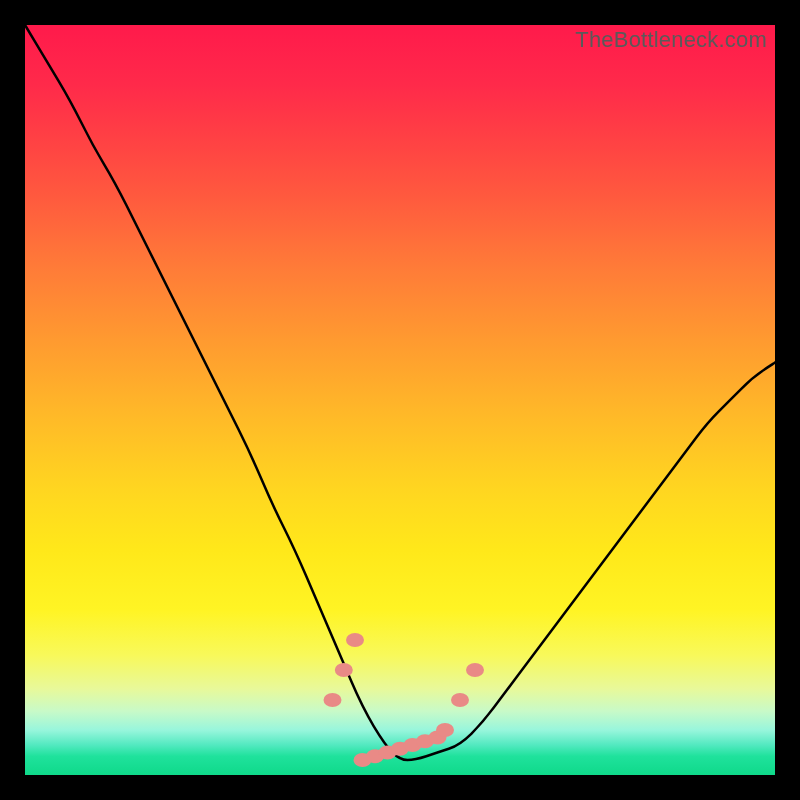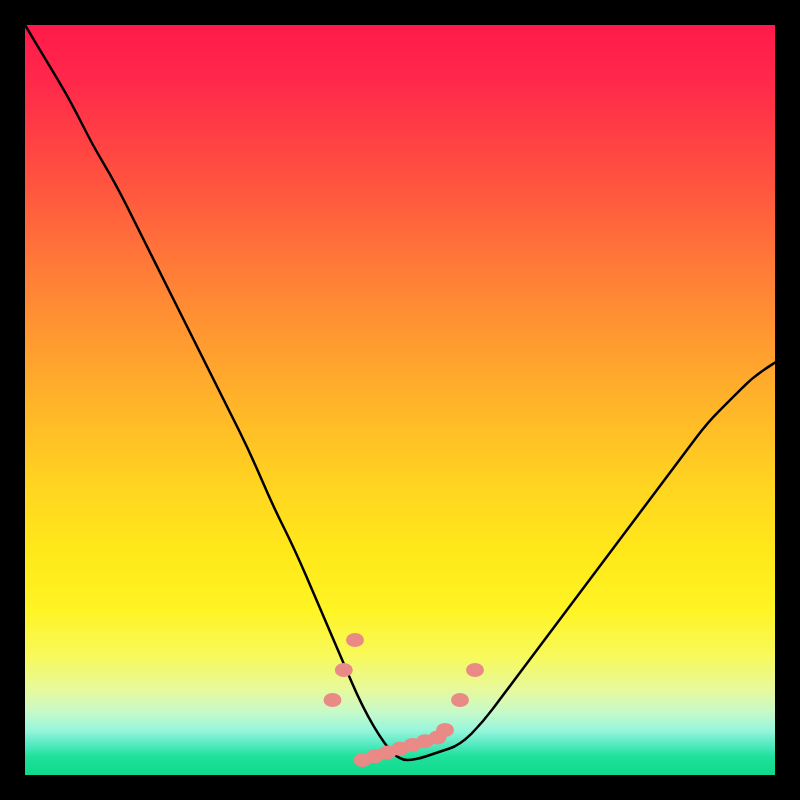--- a/index.html
+++ b/index.html
@@ -65,20 +65,21 @@
     stroke-linejoin: round;
   }
   .bump {
     fill: #e98a86;
   }
 </style>
 </head>
 <body>
 
 <div class="frame">
+  <div class="watermark">TheBottleneck.com</div>
 
   <svg class="plot" viewBox="0 0 750 750">
 
     <path id="curvePath" class="curve-main" d="M 0.0 0.0 Q 0.0 0.0 11.3 18.8 Q 22.5 37.5 33.8 56.3 Q 45.0 75.0 56.3 97.5 Q 67.5 120.0 78.8 138.8 Q 90.0 157.5 101.3 180.0 Q 112.5 202.5 123.8 225.0 Q 135.0 247.5 146.3 270.0 Q 157.5 292.5 168.8 315.0 Q 180.0 337.5 191.3 360.0 Q 202.5 382.5 213.8 405.0 Q 225.0 427.5 236.3 453.8 Q 247.5 480.0 258.8 502.5 Q 270.0 525.0 281.3 551.3 Q 292.5 577.5 303.8 603.8 Q 315.0 630.0 326.3 656.3 Q 337.5 682.5 348.8 701.3 Q 360.0 720.0 367.5 727.5 Q 375.0 735.0 382.5 735.0 Q 390.0 735.0 401.3 731.3 Q 412.5 727.5 423.8 723.8 Q 435.0 720.0 446.3 708.8 Q 457.5 697.5 468.8 682.5 Q 480.0 667.5 491.3 652.5 Q 502.5 637.5 513.8 622.5 Q 525.0 607.5 536.3 592.5 Q 547.5 577.5 558.8 562.5 Q 570.0 547.5 581.3 532.5 Q 592.5 517.5 603.8 502.5 Q 615.0 487.5 626.3 472.5 Q 637.5 457.5 648.8 442.5 Q 660.0 427.5 671.3 412.5 Q 682.5 397.5 693.8 386.3 Q 705.0 375.0 716.3 363.8 Q 727.5 352.5 738.8 345.0 T 750.0 337.5 "></path>
 
     <g id="bumps">
         <ellipse class="bump" cx="307.5" cy="675.0" rx="9" ry="7"></ellipse>
         <ellipse class="bump" cx="318.8" cy="645.0" rx="9" ry="7"></ellipse>
         <ellipse class="bump" cx="330.0" cy="615.0" rx="9" ry="7"></ellipse>
         <ellipse class="bump" cx="337.5" cy="735.0" rx="9" ry="7"></ellipse>

